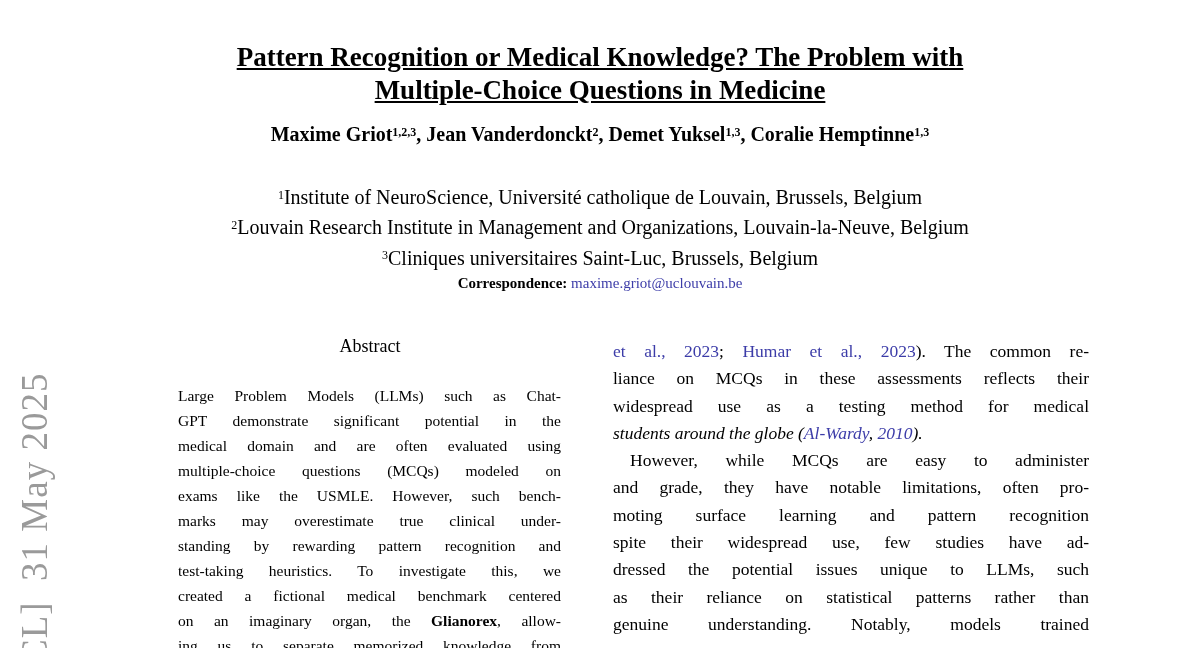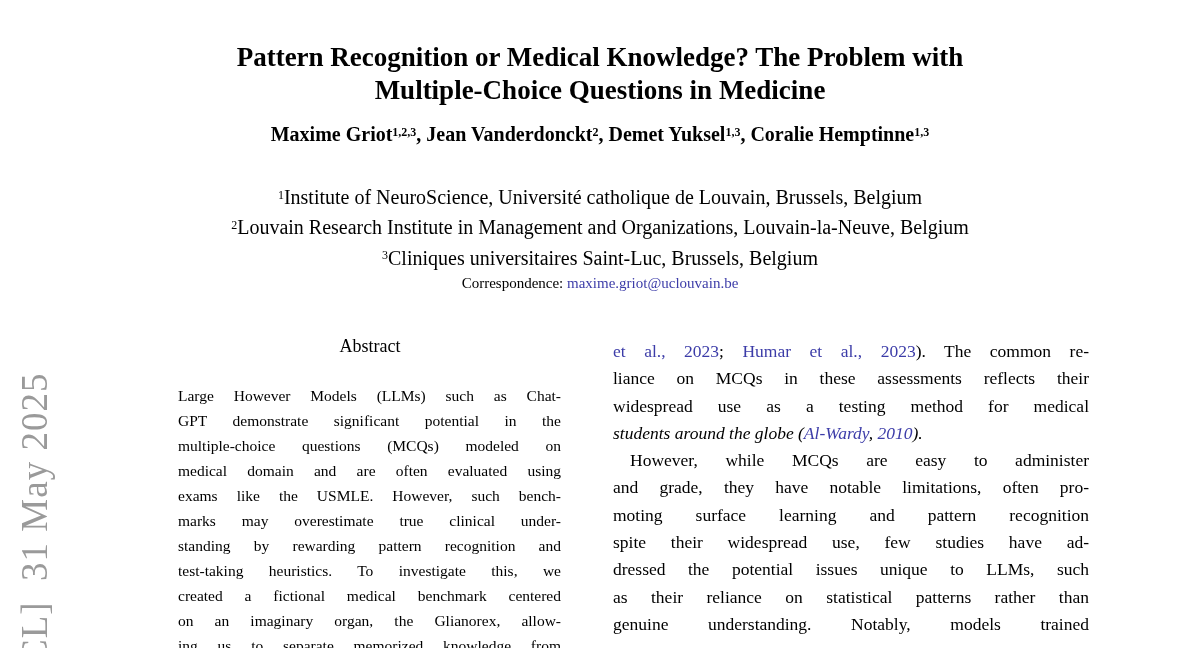--- a/index.html
+++ b/index.html
@@ -26,21 +26,21 @@
   .title {
     position: absolute;
     top: 41px;
     left: 0;
     width: 1200px;
     text-align: center;
     font-weight: bold;
     font-size: 27px;
     line-height: 33px;
   }
-  .title .tl { display: block; }
+  .title .tl { display: block; text-decoration: underline; }
   .authors {
     position: absolute;
     top: 121px;
     left: 0;
     width: 1200px;
     font-weight: bold;
     font-size: 20px;
     line-height: 26px;
   }
   .affils {
@@ -82,21 +82,21 @@
     top: 338px;
     left: 613px;
     width: 476px;
     font-size: 17.5px;
     line-height: 27.3px;
   }
   .justify-lines .tline { text-align: justify; text-align-last: justify; }
   .justify-lines .tline.pend { text-align-last: left; font-style: italic; }
   .tline.pind { text-indent: 17px; }
   .s-sup { font-size: 60%; position: relative; top: -0.45em; }
-  .s-b { font-weight: normal; margin-top: 26px; }
+  .s-b { font-weight: bold; margin-top: 26px; }
   a.s-link { color: var(--link, #3c3ca8); text-decoration: none; cursor: pointer; }
 </style>
 </head>
 <body>
 
 <div class="watermark">CL]&nbsp; 31 May 2025</div>
 
 <h1 class="title">
   <span class="tl">Pattern Recognition or Medical Knowledge? The Problem with</span>
   <span class="tl">Multiple-Choice Questions in Medicine</span>
@@ -112,24 +112,24 @@
     <div class="tline"><span class="s-sup">3</span><span>Cliniques universitaires Saint-Luc, Brussels, Belgium</span></div>
   </div>
 
 <div class="corr center-lines">
     <div class="tline"><span class="s-b">Correspondence: </span><a class="s-link">maxime.griot@uclouvain.be</a></div>
   </div>
 
 <h2 class="abstract-head">Abstract</h2>
 
 <div class="abs-body justify-lines">
-    <div class="tline"><span>Large However Models (LLMs) such as Chat-</span></div>
+    <div class="tline"><span>Large Problem Models (LLMs) such as Chat-</span></div>
     <div class="tline"><span>GPT demonstrate significant potential in the</span></div>
+    <div class="tline"><span>medical domain and are often evaluated using</span></div>
     <div class="tline"><span>multiple-choice questions (MCQs) modeled on</span></div>
-    <div class="tline"><span>medical domain and are often evaluated using</span></div>
     <div class="tline"><span>exams like the USMLE. However, such bench-</span></div>
     <div class="tline"><span>marks may overestimate true clinical under-</span></div>
     <div class="tline"><span>standing by rewarding pattern recognition and</span></div>
     <div class="tline"><span>test-taking heuristics. To investigate this, we</span></div>
     <div class="tline"><span>created a fictional medical benchmark centered</span></div>
     <div class="tline"><span>on an imaginary organ, the </span><span class="s-b">Glianorex</span><span>, allow-</span></div>
     <div class="tline"><span>ing us to separate memorized knowledge from</span></div>
   </div>
 
 <div class="col-right justify-lines">

